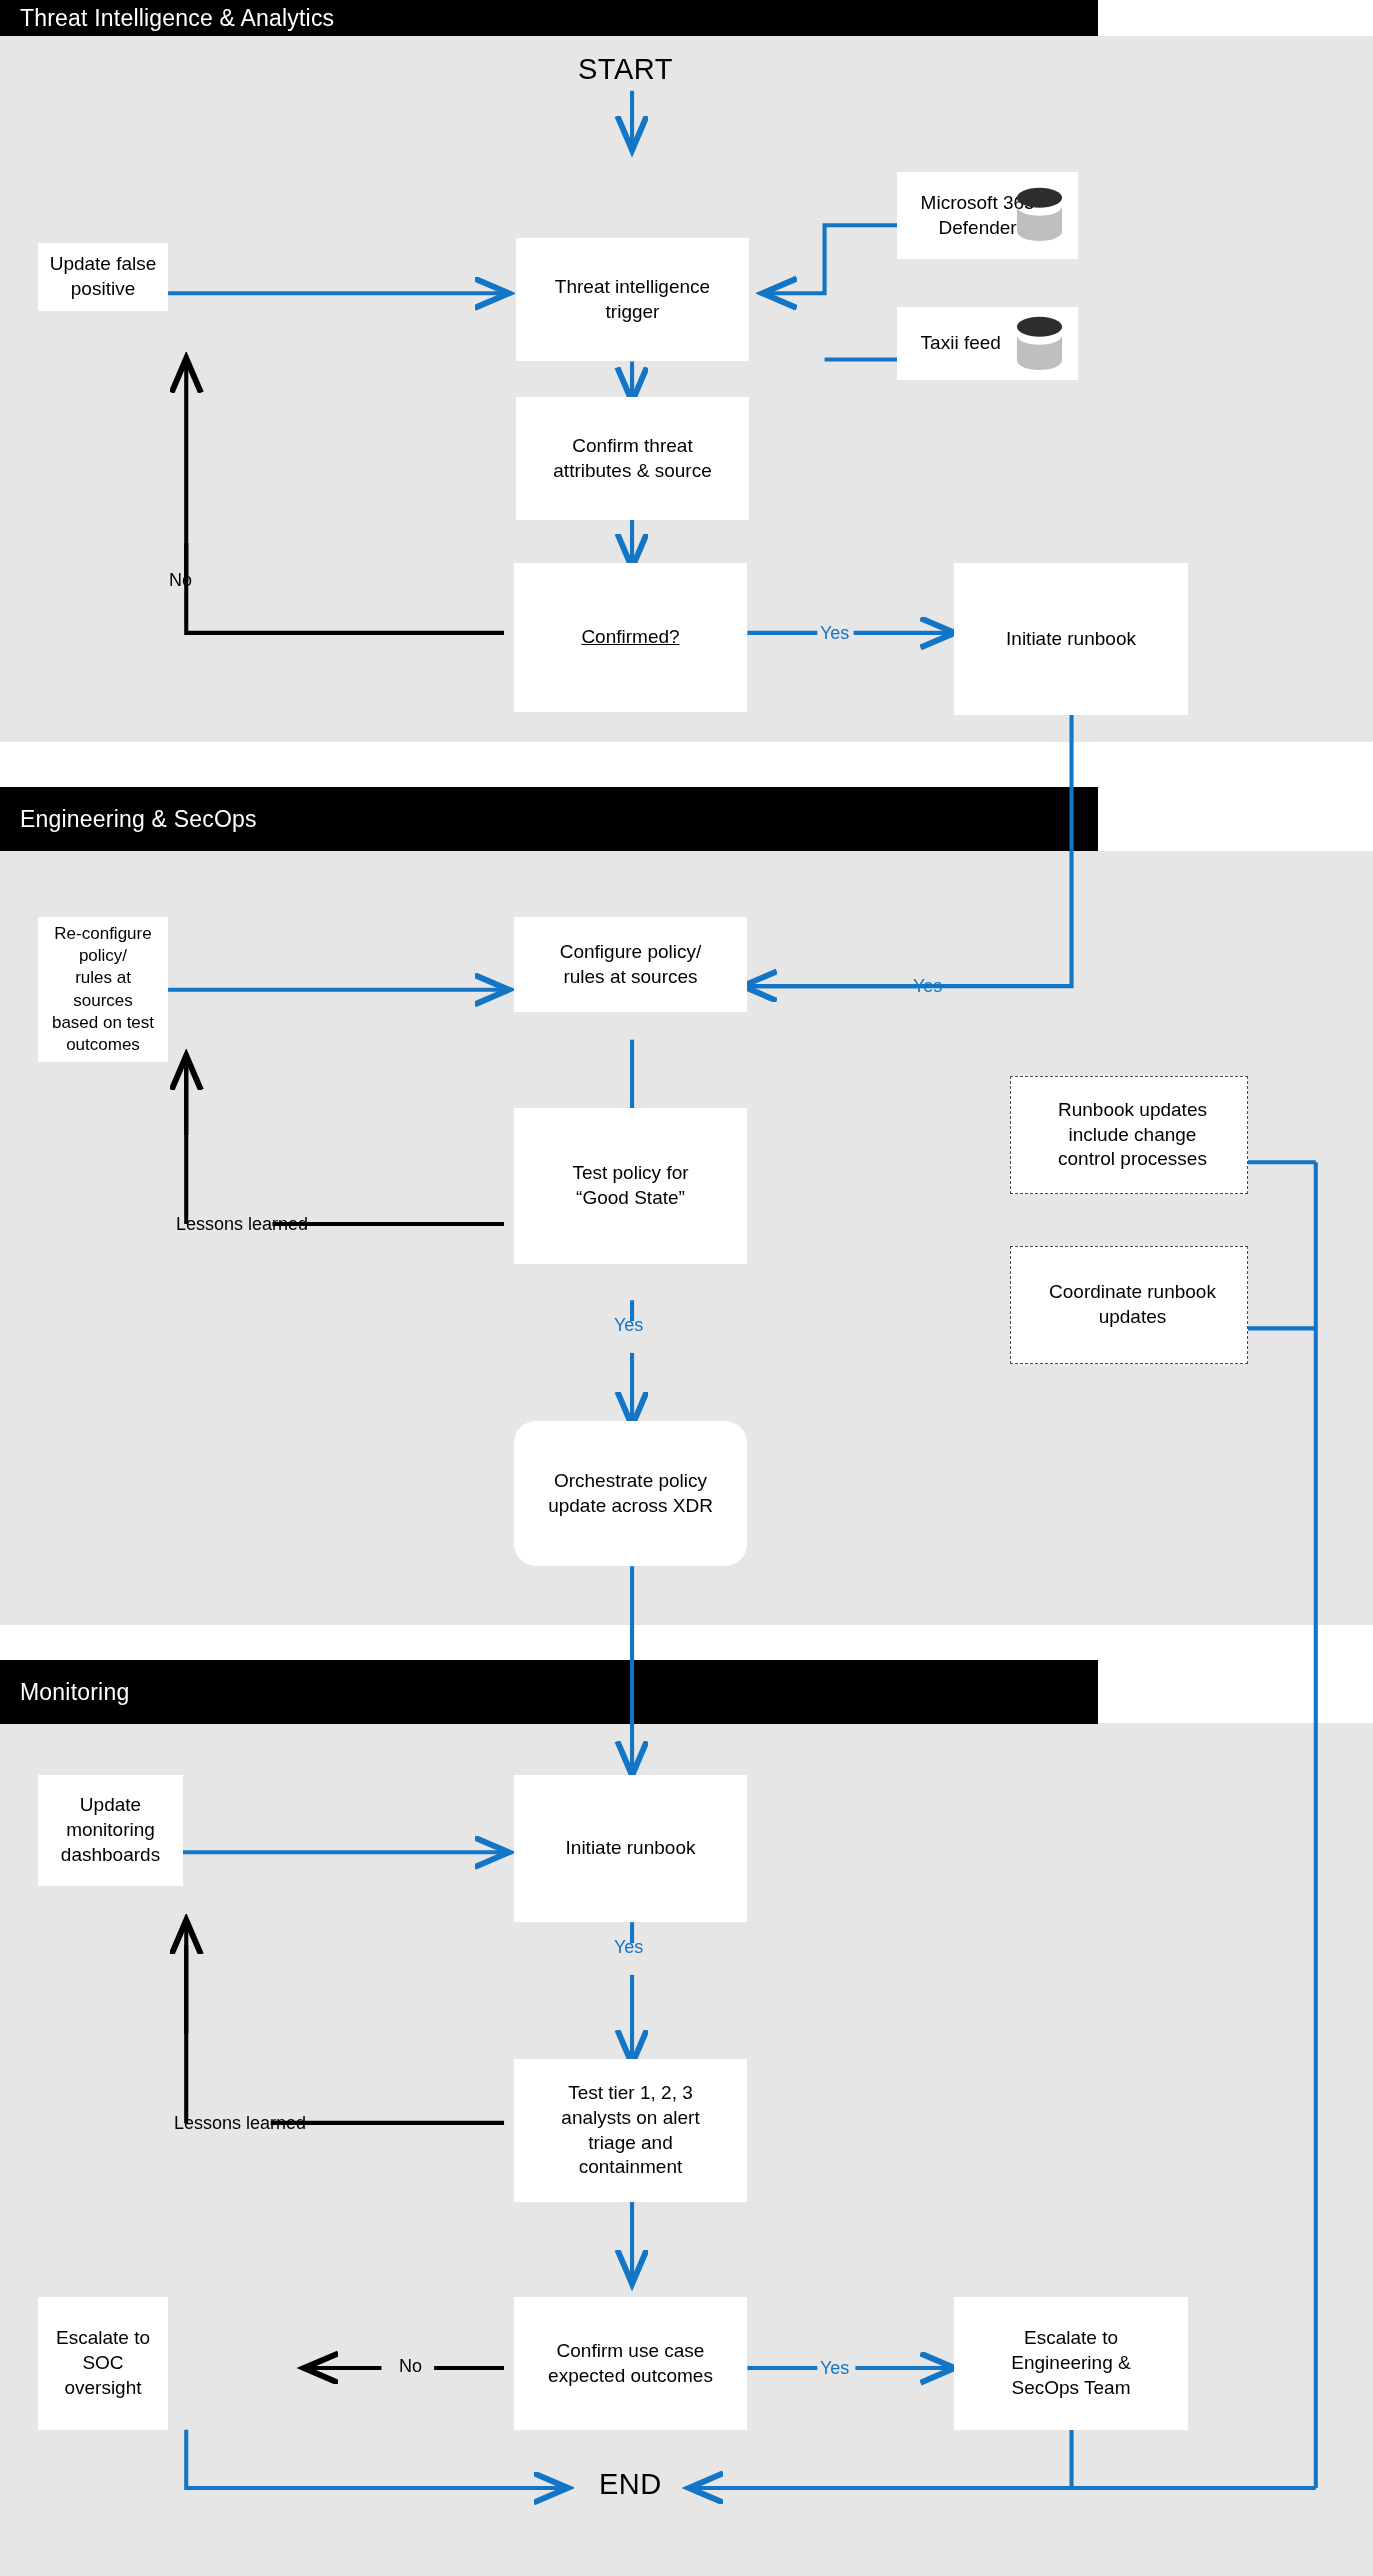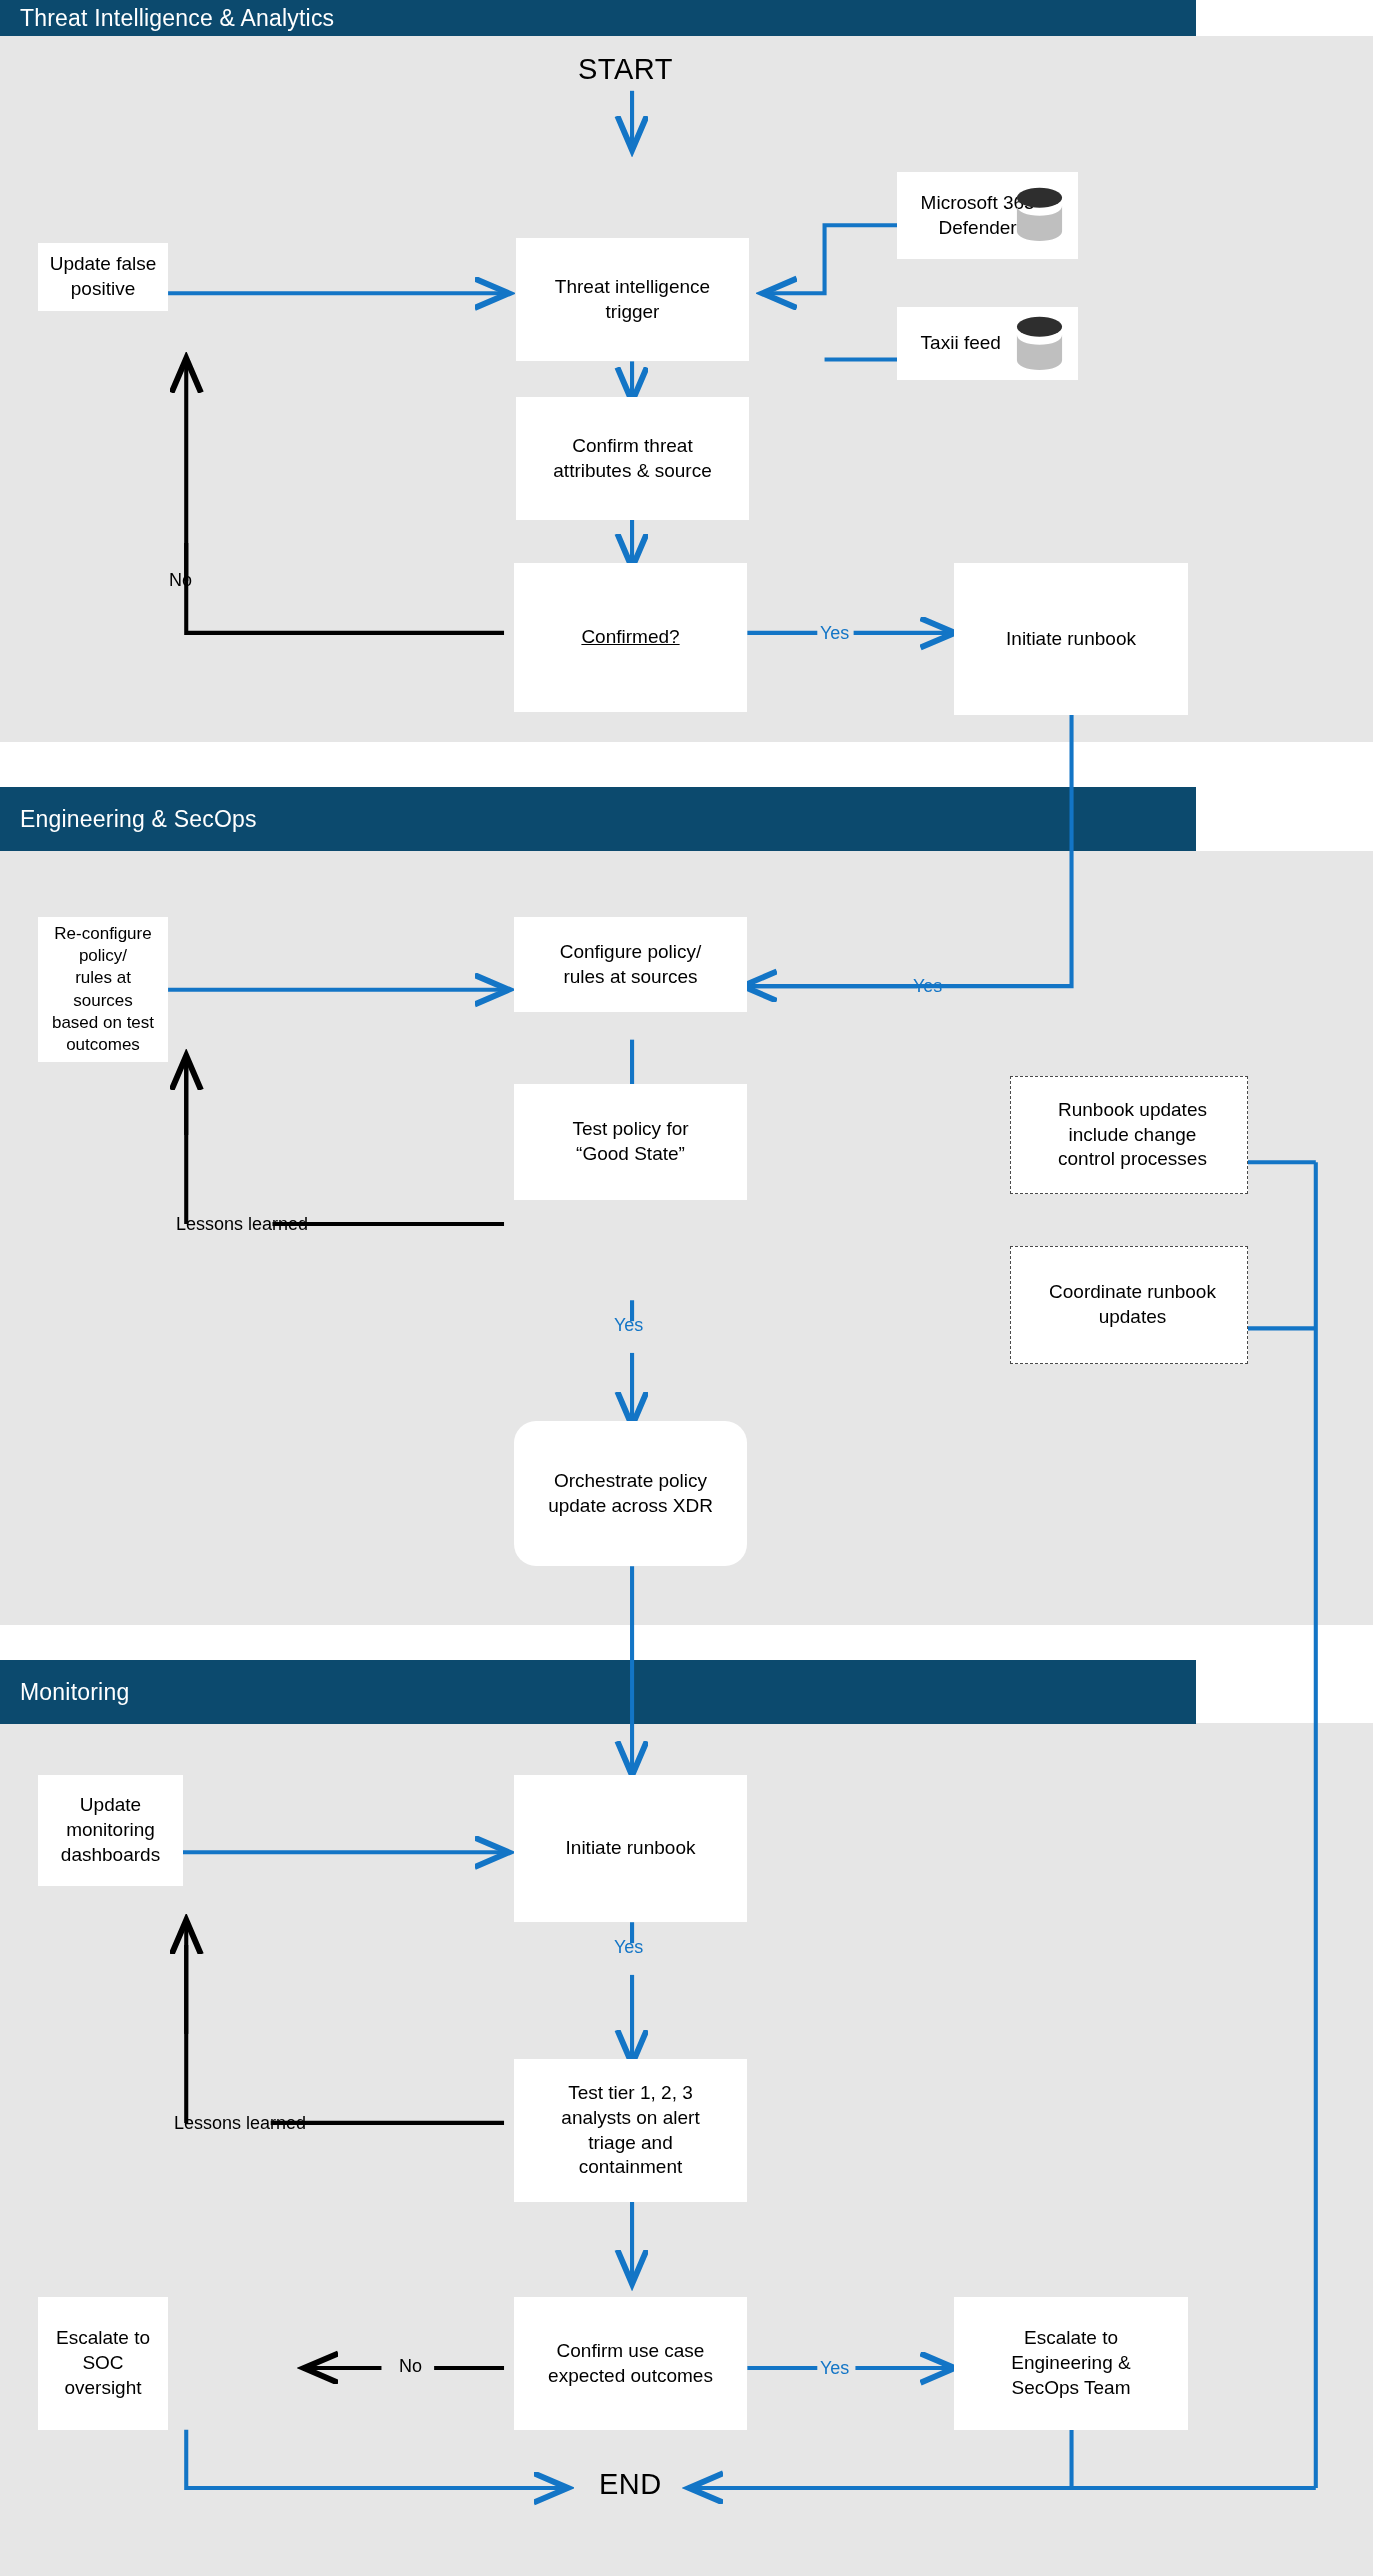--- a/index.html
+++ b/index.html
@@ -1,19 +1,19 @@
 <!DOCTYPE html>
 <html style="font-size:14.5px"><head>
 <meta charset="utf-8">
 <style>
   html,body{margin:0;padding:0;background:#ffffff;}
   body{font-family:"Liberation Sans",sans-serif;}
   #page{position:relative;width:1374px;height:2576px;background:#ffffff;overflow:hidden;}
 
-  .band{position:absolute;left:0;width:1196px;background:#0c4a6e;display:flex;align-items:center;}
+  .band{position:absolute;left:0;width:1098px;background:#000000;display:flex;align-items:center;}
   .band-title{color:#ffffff;font-size:23px;font-weight:400;padding-left:20px;letter-spacing:0.2px;}
 
   .lane{position:absolute;left:0;width:1374px;background:#E6E6E6;}
 
   .node{position:absolute;background:#ffffff;display:flex;align-items:center;justify-content:center;
         text-align:center;color:#000000;font-size:19px;line-height:1.30;box-sizing:border-box;padding:3.6px 9px;}
   .node.dashed{background:#ffffff;border:1.8px dashed #4A4A4A;padding-left:16px;}
   .node.withicon{justify-content:flex-start;padding-left:23.6px;text-align:center;}
 
   .bigtext{position:absolute;color:#000000;font-size:29px;letter-spacing:0.5px;}
@@ -154,21 +154,21 @@
   <div class="lbl blue" style="left:820px;top:623px;">Yes</div>
 
   <div class="node" style="left:38px;top:917px;width:130px;height:145px;white-space:pre-line;font-size:17px;">Re-configure policy/
 rules at sources
 based on test
 outcomes</div>
 
   <div class="node" style="left:514px;top:917px;width:233px;height:95px;white-space:pre-line;">Configure policy/
 rules at sources</div>
 
-  <div class="node" style="left:514px;top:1084px;width:233px;height:116px;white-space:pre-line;">Test policy for
+  <div class="node" style="left:514px;top:1108px;width:233px;height:156px;white-space:pre-line;">Test policy for
 “Good State”</div>
 
   <div class="node" style="left:514px;top:1421px;width:233px;height:145px;white-space:pre-line;border-radius:22px;">Orchestrate policy
 update across XDR</div>
 
   <div class="node dashed" style="left:1010px;top:1076px;width:238px;height:118px;white-space:pre-line;">Runbook updates
 include change
 control processes</div>
 
   <div class="node dashed" style="left:1010px;top:1246px;width:238px;height:118px;white-space:pre-line;">Coordinate  runbook

